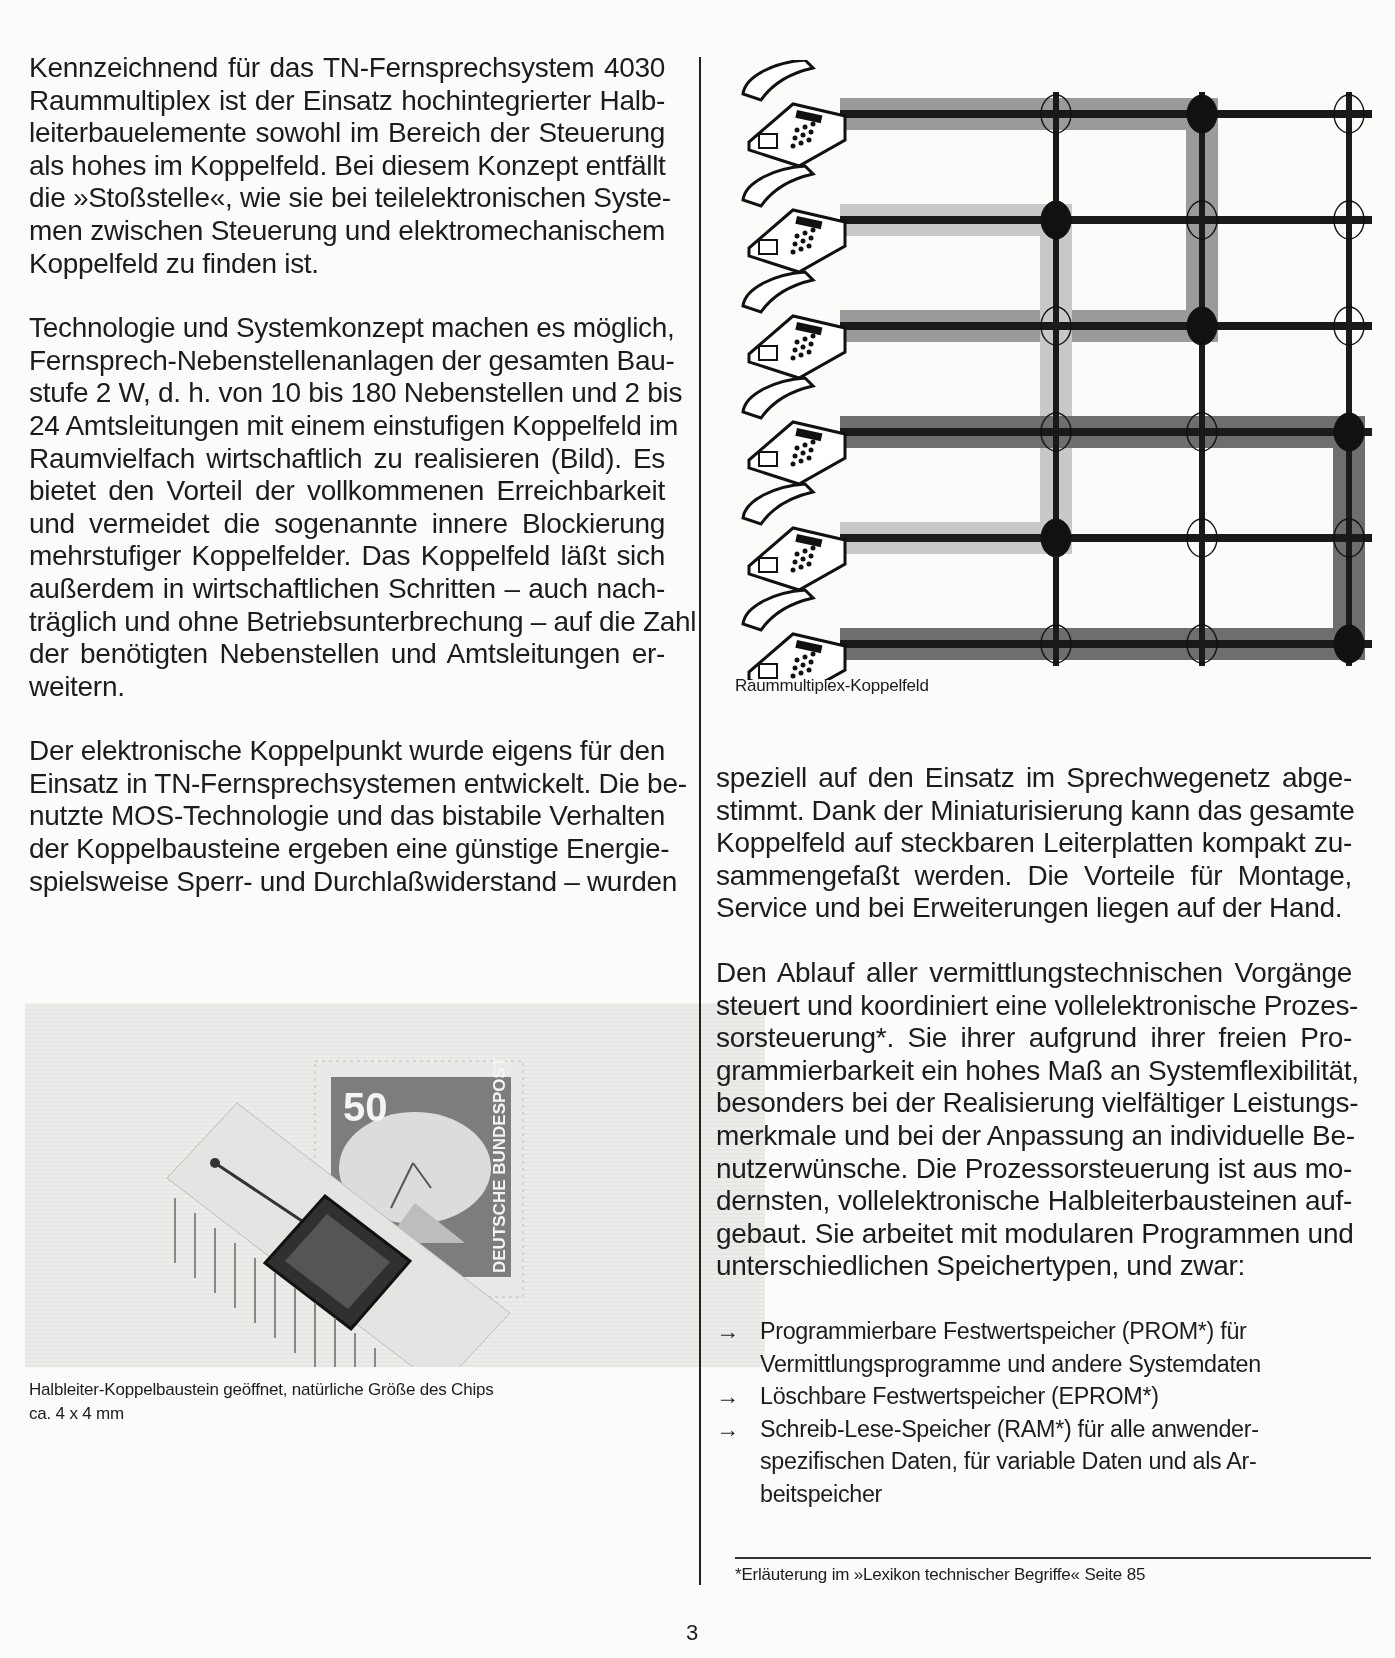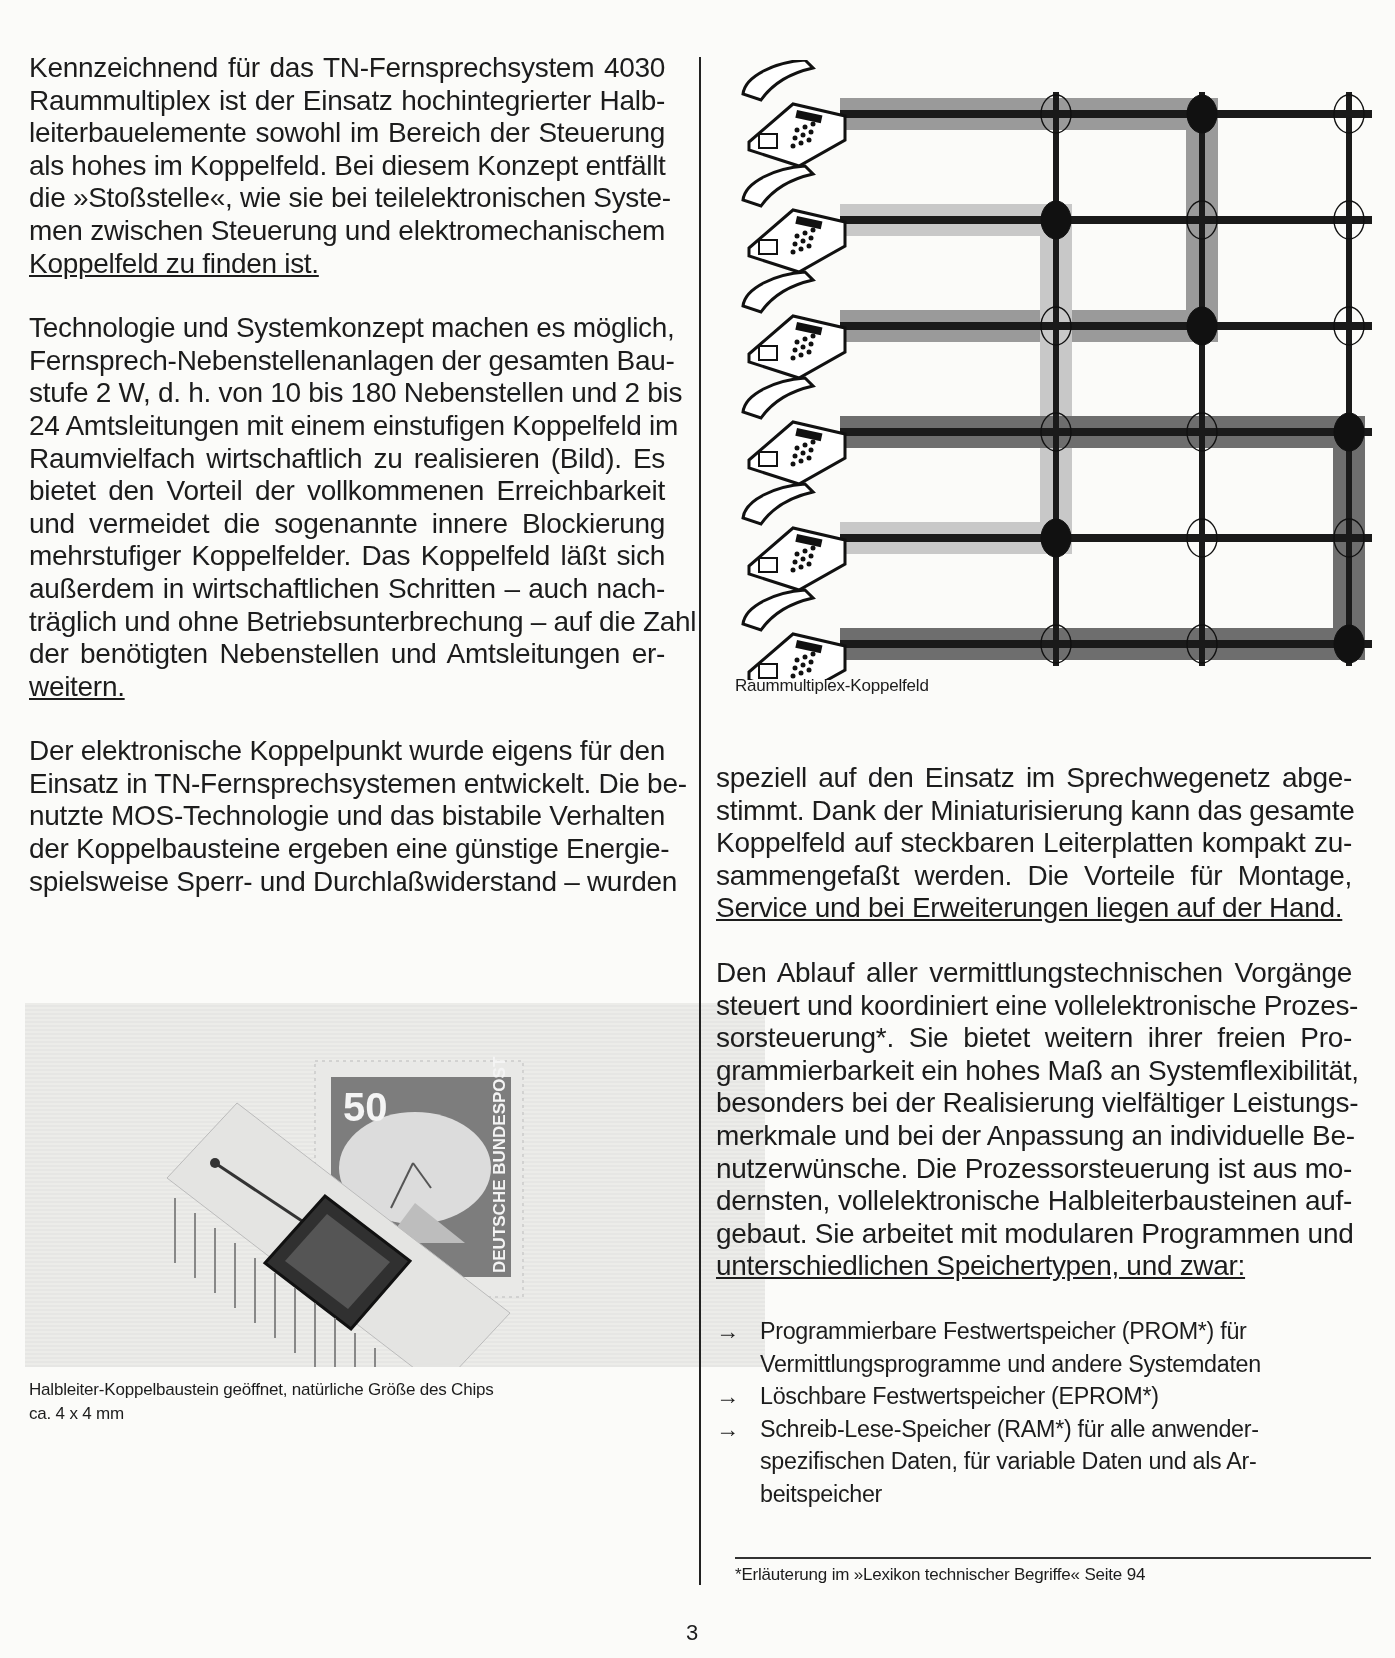--- a/index.html
+++ b/index.html
@@ -8,21 +8,21 @@
     background:#fbfbf9; color:#1c1c1c;
     font-family:"Liberation Sans", "DejaVu Sans", sans-serif;
   }
   .col-left { position:absolute; left:29px; top:52px; width:636px; }
   .col-right { position:absolute; left:716px; width:636px; }
   .para {
     font-size:28px; line-height:32.6px; text-align:justify; margin:0;
     letter-spacing:-0.3px; font-stretch:condensed;
   }
   .para span.line { display:block; text-align:justify; text-align-last:justify; white-space:nowrap; }
-  .para span.line.last { text-align-last:left;text-decoration:underline; }
+  .para span.line.last { text-align-last:left; }
   .gap { height:32px; }
   .divider-v { position:absolute; left:699px; top:57px; width:2px; height:1528px; background:#222; }
   .caption { font-size:17px; line-height:24px; margin:0; letter-spacing:-0.2px; }
   .photo {
     position:absolute; left:25px; top:1003px; width:740px; height:364px;
     background:repeating-linear-gradient(0deg,#e6e6e4 0 2px,#ecece9 2px 4px);
   }
   .photo svg { width:100%; height:100%; }
   .diagram { position:absolute; left:730px; top:60px; width:665px; height:620px; }
   .diagram svg { width:100%; height:100%; }
@@ -264,21 +264,21 @@
     <span class="line">speziell auf den Einsatz im Sprechwegenetz abge-</span>
     <span class="line">stimmt. Dank der Miniaturisierung kann das gesamte</span>
     <span class="line">Koppelfeld auf steckbaren Leiterplatten kompakt zu-</span>
     <span class="line">sammengefaßt werden. Die Vorteile für Montage,</span>
     <span class="line last">Service und bei Erweiterungen liegen auf der Hand.</span>
   </p>
   <div class="gap"></div>
   <p class="para">
     <span class="line">Den Ablauf aller vermittlungstechnischen Vorgänge</span>
     <span class="line">steuert und koordiniert eine vollelektronische Prozes-</span>
-    <span class="line">sorsteuerung*. Sie bietet weitern ihrer freien Pro-</span>
+    <span class="line">sorsteuerung*. Sie ihrer aufgrund ihrer freien Pro-</span>
     <span class="line">grammierbarkeit ein hohes Maß an Systemflexibilität,</span>
     <span class="line">besonders bei der Realisierung vielfältiger Leistungs-</span>
     <span class="line">merkmale und bei der Anpassung an individuelle Be-</span>
     <span class="line">nutzerwünsche. Die Prozessorsteuerung ist aus mo-</span>
     <span class="line">dernsten, vollelektronische Halbleiterbausteinen auf-</span>
     <span class="line">gebaut. Sie arbeitet mit modularen Programmen und</span>
     <span class="line last">unterschiedlichen Speichertypen, und zwar:</span>
   </p>
   <div class="gap"></div>
   <ul class="list">
@@ -294,14 +294,14 @@
     <li>
       <span class="arrow">→</span>
       <span class="line">Schreib-Lese-Speicher (RAM*) für alle anwender-</span>
       <span class="line">spezifischen Daten, für variable Daten und als Ar-</span>
       <span class="line">beitspeicher</span>
     </li>
   </ul>
 </div>
 
 <div class="footnote-rule"></div>
-<div class="footnote">*Erläuterung im »Lexikon technischer Begriffe« Seite 94</div>
+<div class="footnote">*Erläuterung im »Lexikon technischer Begriffe« Seite 85</div>
 <div class="page-number">3</div>
 
 </body></html>

